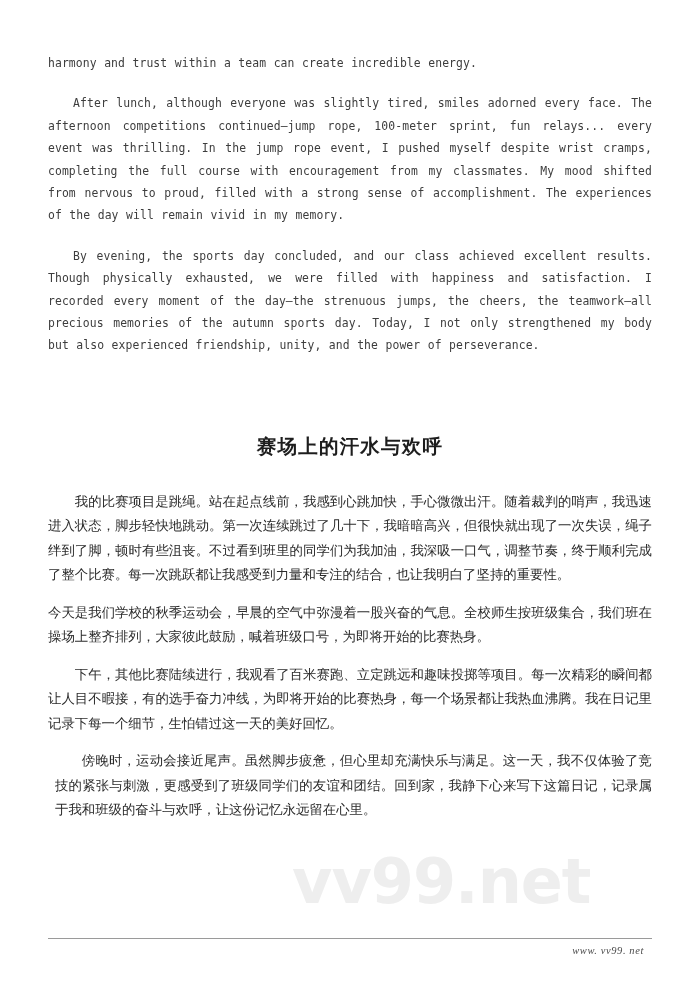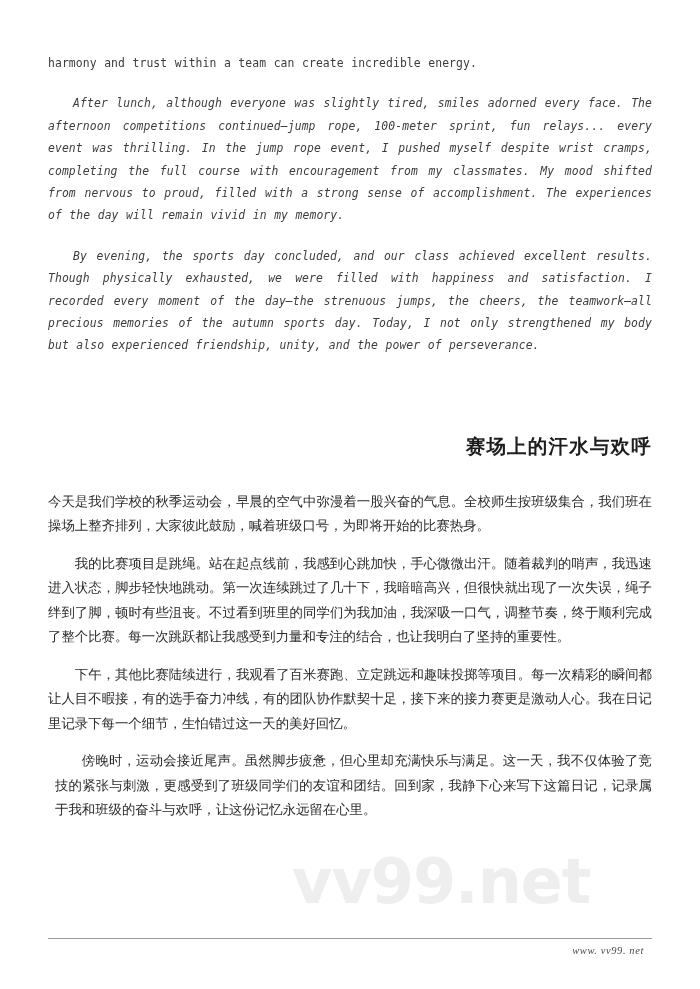--- a/index.html
+++ b/index.html
@@ -43,33 +43,32 @@
     font-size: 11.4px;
     line-height: 22.4px;
     color: #3d3d3d;
     text-align: justify;
     text-justify: inter-word;
     letter-spacing: 0.1px;
     word-spacing: 0.5px;
   }
   .en-para.indent {
     text-indent: 2.2em;
-    font-style: italic;
   }
   .en-para:last-child {
     margin-bottom: 12px;
   }
 
   
   .cn-block {
     padding-top: 64px;
   }
   .cn-title {
     margin: 0 0 30px 0;
-    text-align: right;
+    text-align: center;
     font-family: "DejaVu Sans", "Liberation Sans", sans-serif;
     font-size: 19.5px;
     font-weight: bold;
     letter-spacing: 1.2px;
     color: #1d1d1d;
   }
   .cn-para {
     margin: 0 0 13px 0;
     font-family: "DejaVu Sans", "Liberation Sans", sans-serif;
     font-size: 13.4px;
@@ -133,23 +132,23 @@
   <div class="content">
 
     <section class="en-block">
       <p class="en-para">harmony and trust within a team can create incredible energy.</p>
       <p class="en-para indent">After lunch, although everyone was slightly tired, smiles adorned every face. The afternoon competitions continued—jump rope, 100-meter sprint, fun relays... every event was thrilling. In the jump rope event, I pushed myself despite wrist cramps, completing the full course with encouragement from my classmates. My mood shifted from nervous to proud, filled with a strong sense of accomplishment. The experiences of the day will remain vivid in my memory.</p>
       <p class="en-para indent">By evening, the sports day concluded, and our class achieved excellent results. Though physically exhausted, we were filled with happiness and satisfaction. I recorded every moment of the day—the strenuous jumps, the cheers, the teamwork—all precious memories of the autumn sports day. Today, I not only strengthened my body but also experienced friendship, unity, and the power of perseverance.</p>
     </section>
 
     <section class="cn-block">
       <h1 class="cn-title">赛场上的汗水与欢呼</h1>
+      <p class="cn-para indent">我的比赛项目是跳绳。站在起点线前，我感到心跳加快，手心微微出汗。随着裁判的哨声，我迅速进入状态，脚步轻快地跳动。第一次连续跳过了几十下，我暗暗高兴，但很快就出现了一次失误，绳子绊到了脚，顿时有些沮丧。不过看到班里的同学们为我加油，我深吸一口气，调整节奏，终于顺利完成了整个比赛。每一次跳跃都让我感受到力量和专注的结合，也让我明白了坚持的重要性。</p>
       <p class="cn-para">今天是我们学校的秋季运动会，早晨的空气中弥漫着一股兴奋的气息。全校师生按班级集合，我们班在操场上整齐排列，大家彼此鼓励，喊着班级口号，为即将开始的比赛热身。</p>
-      <p class="cn-para indent">我的比赛项目是跳绳。站在起点线前，我感到心跳加快，手心微微出汗。随着裁判的哨声，我迅速进入状态，脚步轻快地跳动。第一次连续跳过了几十下，我暗暗高兴，但很快就出现了一次失误，绳子绊到了脚，顿时有些沮丧。不过看到班里的同学们为我加油，我深吸一口气，调整节奏，终于顺利完成了整个比赛。每一次跳跃都让我感受到力量和专注的结合，也让我明白了坚持的重要性。</p>
-      <p class="cn-para indent">下午，其他比赛陆续进行，我观看了百米赛跑、立定跳远和趣味投掷等项目。每一次精彩的瞬间都让人目不暇接，有的选手奋力冲线，有的团队协作默契十足，接下来的接力赛更是激动人心。我在日记里记录下每一个细节，生怕错过这一天的美好回忆。</p>
+      <p class="cn-para indent">下午，其他比赛陆续进行，我观看了百米赛跑、立定跳远和趣味投掷等项目。每一次精彩的瞬间都让人目不暇接，有的选手奋力冲线，为即将开始的比赛热身，每一个场景都让我热血沸腾。我在日记里记录下每一个细节，生怕错过这一天的美好回忆。</p>
       <p class="cn-para indent">傍晚时，运动会接近尾声。虽然脚步疲惫，但心里却充满快乐与满足。这一天，我不仅体验了竞技的紧张与刺激，更感受到了班级同学们的友谊和团结。回到家，我静下心来写下这篇日记，记录属于我和班级的奋斗与欢呼，让这份记忆永远留在心里。</p>
     </section>
 
   </div>
 
   <div class="watermark">vv99.net</div>
 
   <div class="footer">
     <hr class="footer-rule">
     <p class="footer-text">www. vv99. net</p>

